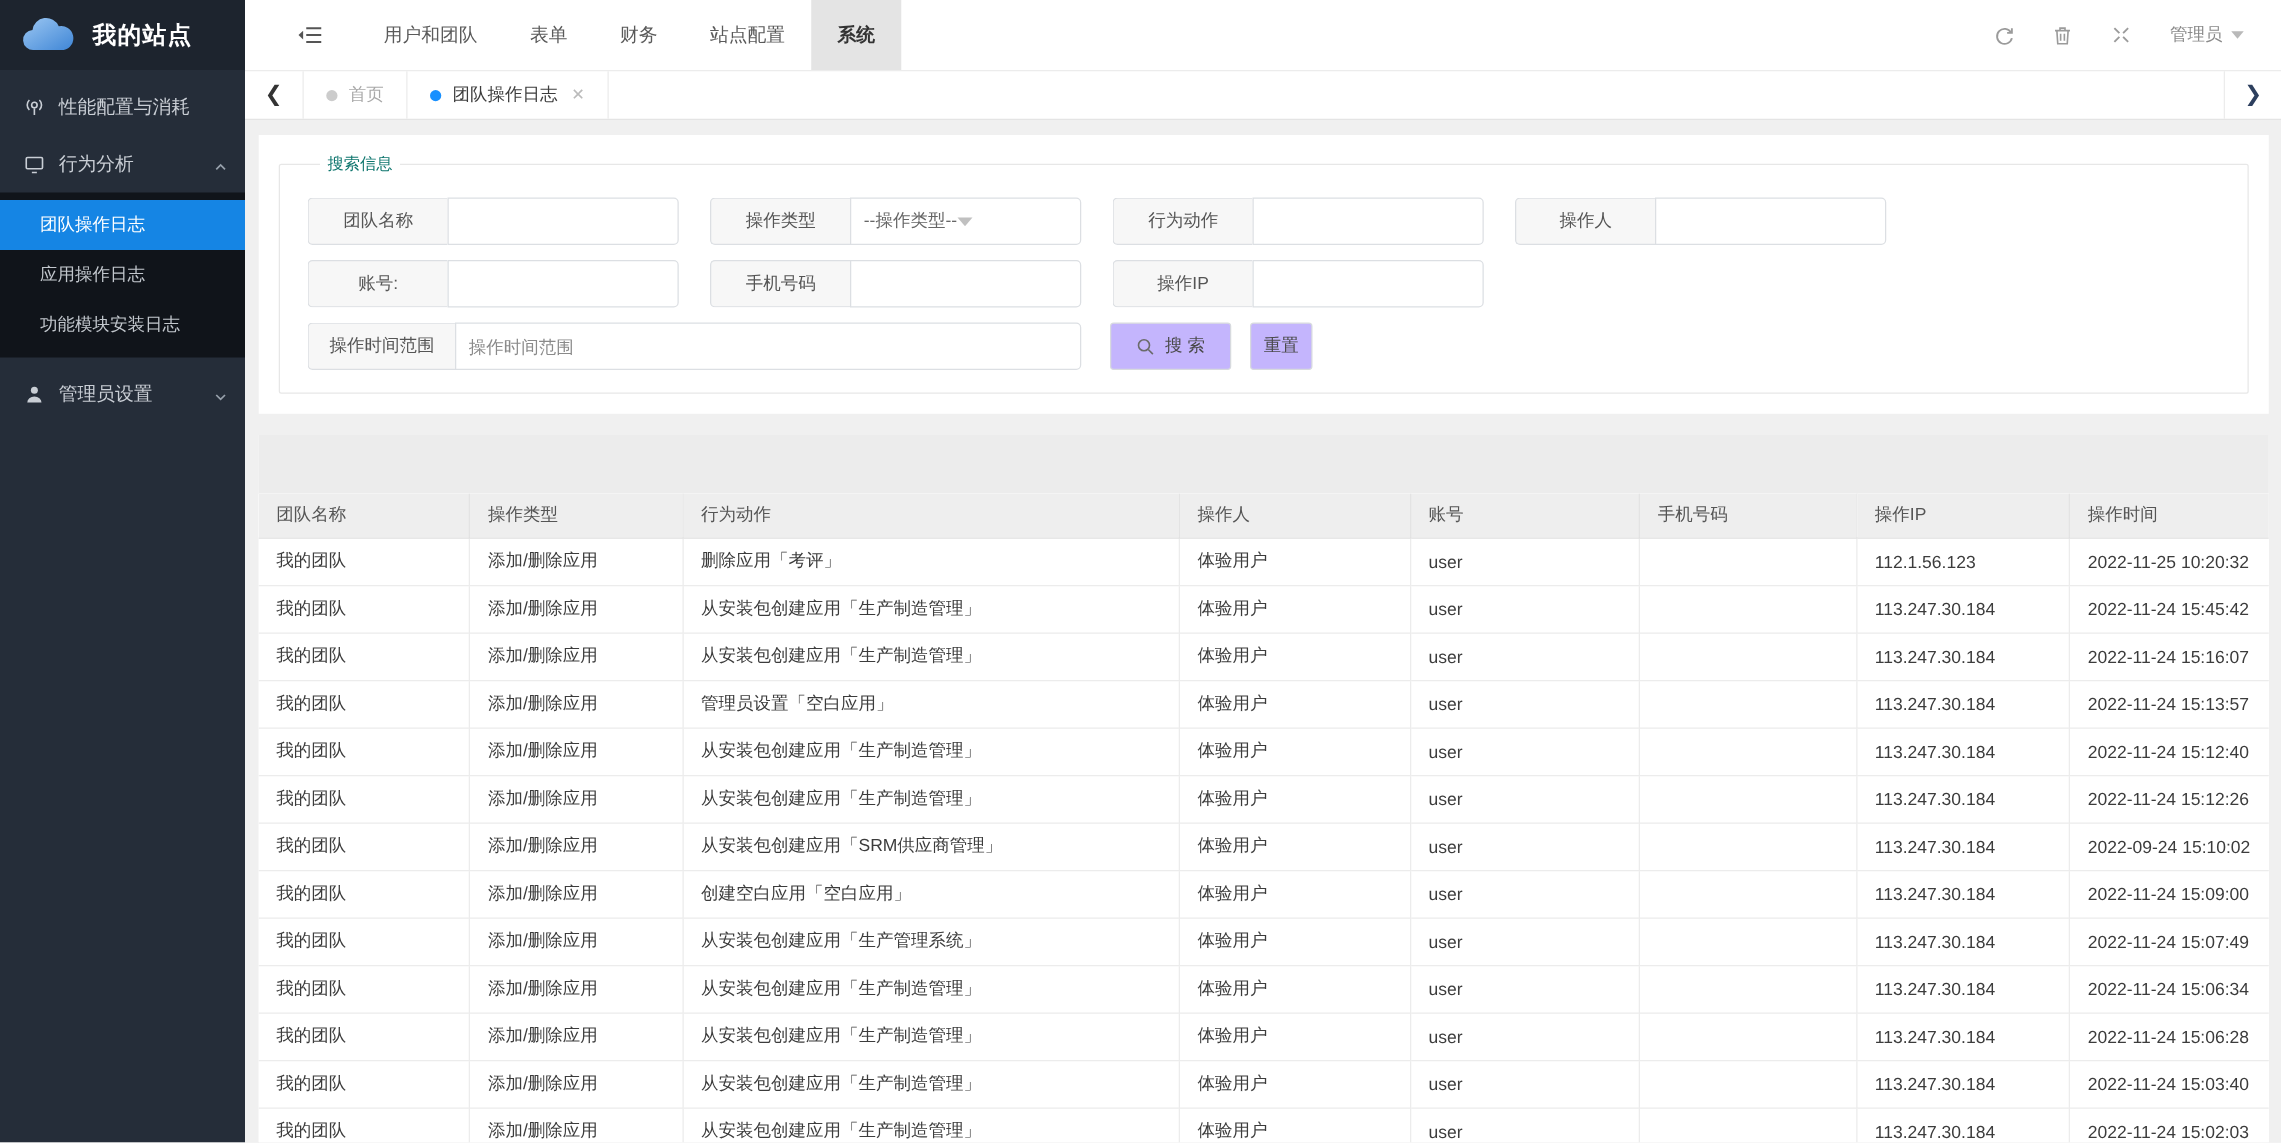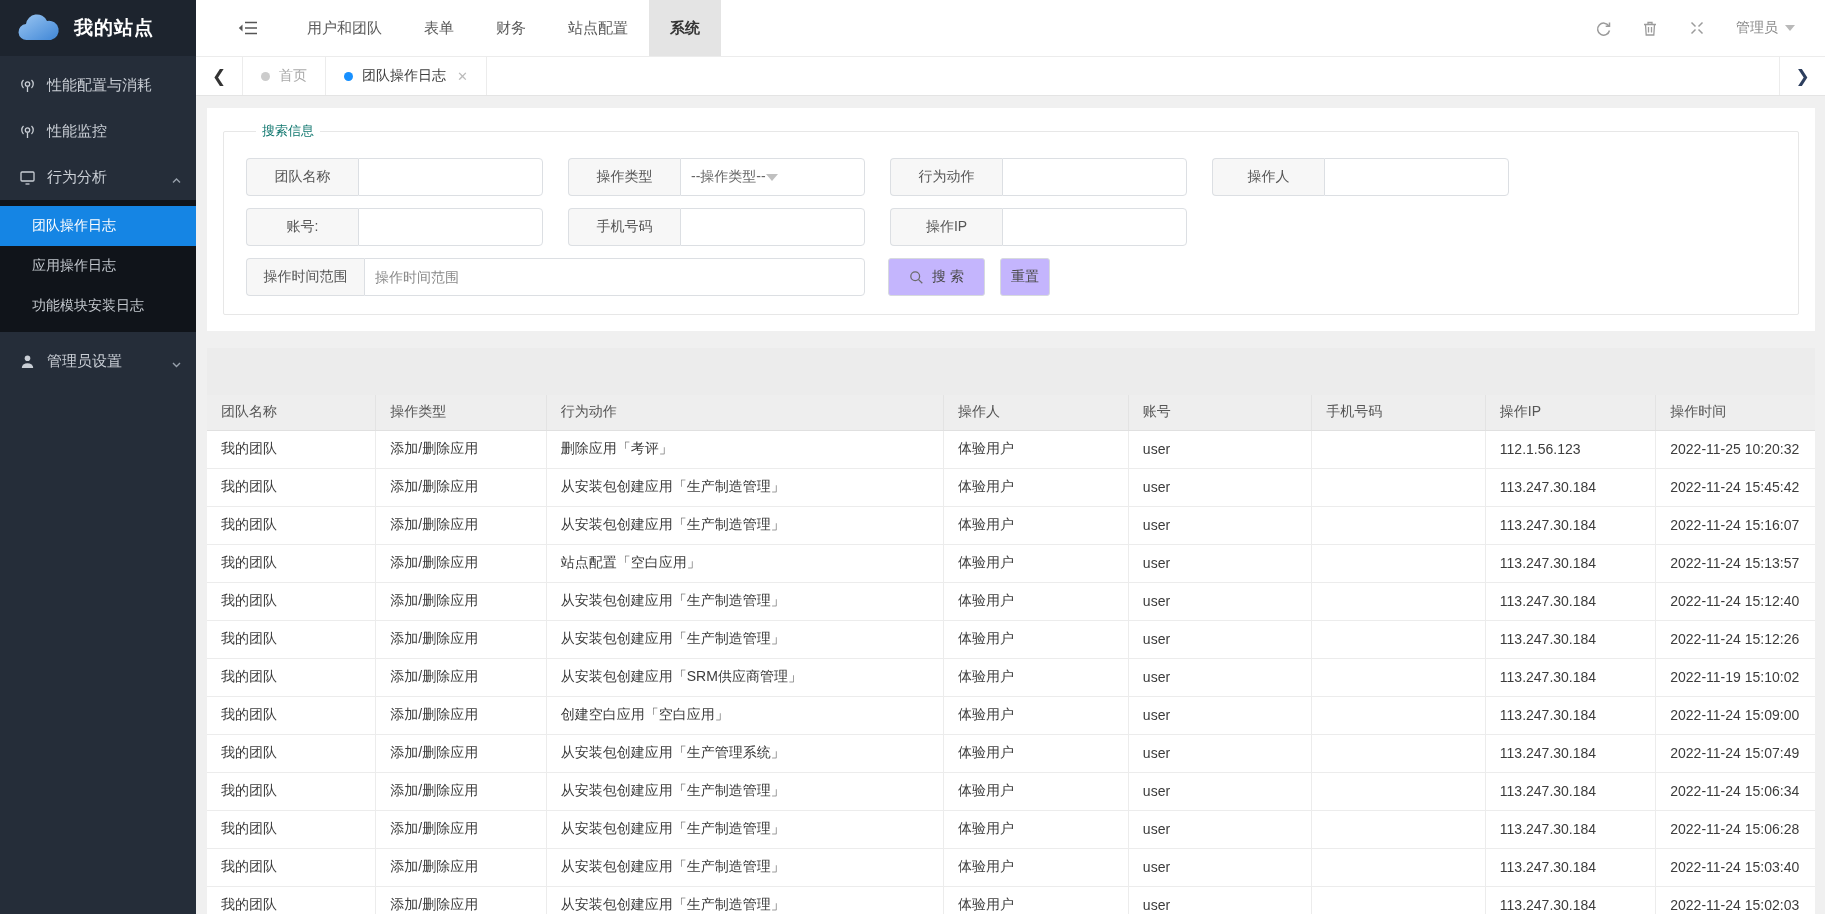--- a/index.html
+++ b/index.html
@@ -115,29 +115,20 @@
       <div class="m-item">
         <span class="mi-icon">
           <svg width="17" height="17" viewBox="0 0 17 17" stroke-width="1.3">
             <circle cx="8.5" cy="7" r="2.2"></circle>
             <path d="M4.5 11 a5.5 5.5 0 0 1 0-8 M12.5 3 a5.5 5.5 0 0 1 0 8 M8.5 9.5 L8.5 15"></path>
           </svg>
         </span>
         <span class="grow">性能配置与消耗</span>
       </div>
 
-      <div class="m-item">
-        <span class="mi-icon">
-          <svg width="17" height="17" viewBox="0 0 17 17" stroke-width="1.3">
-            <circle cx="8.5" cy="7" r="2.2"></circle>
-            <path d="M4.5 11 a5.5 5.5 0 0 1 0-8 M12.5 3 a5.5 5.5 0 0 1 0 8 M8.5 9.5 L8.5 15"></path>
-          </svg>
-        </span>
-        <span class="grow">性能监控</span>
-      </div>
 
 
       <div class="m-item">
         <span class="mi-icon">
           <svg width="17" height="17" viewBox="0 0 17 17" stroke-width="1.3">
             <rect x="2" y="3" width="13" height="9" rx="1"></rect>
             <path d="M6.5 15 L10.5 15"></path>
           </svg>
         </span>
         <span class="grow">行为分析</span>
@@ -359,21 +350,21 @@
     <td>体验用户</td>
     <td>user</td>
     <td></td>
     <td>113.247.30.184</td>
     <td>2022-11-24 15:16:07</td>
   </tr>
 
   <tr>
     <td>我的团队</td>
     <td>添加/删除应用</td>
-    <td>站点配置「空白应用」</td>
+    <td>管理员设置「空白应用」</td>
     <td>体验用户</td>
     <td>user</td>
     <td></td>
     <td>113.247.30.184</td>
     <td>2022-11-24 15:13:57</td>
   </tr>
 
   <tr>
     <td>我的团队</td>
     <td>添加/删除应用</td>
@@ -397,21 +388,21 @@
   </tr>
 
   <tr>
     <td>我的团队</td>
     <td>添加/删除应用</td>
     <td>从安装包创建应用「SRM供应商管理」</td>
     <td>体验用户</td>
     <td>user</td>
     <td></td>
     <td>113.247.30.184</td>
-    <td>2022-11-19 15:10:02</td>
+    <td>2022-09-24 15:10:02</td>
   </tr>
 
   <tr>
     <td>我的团队</td>
     <td>添加/删除应用</td>
     <td>创建空白应用「空白应用」</td>
     <td>体验用户</td>
     <td>user</td>
     <td></td>
     <td>113.247.30.184</td>

